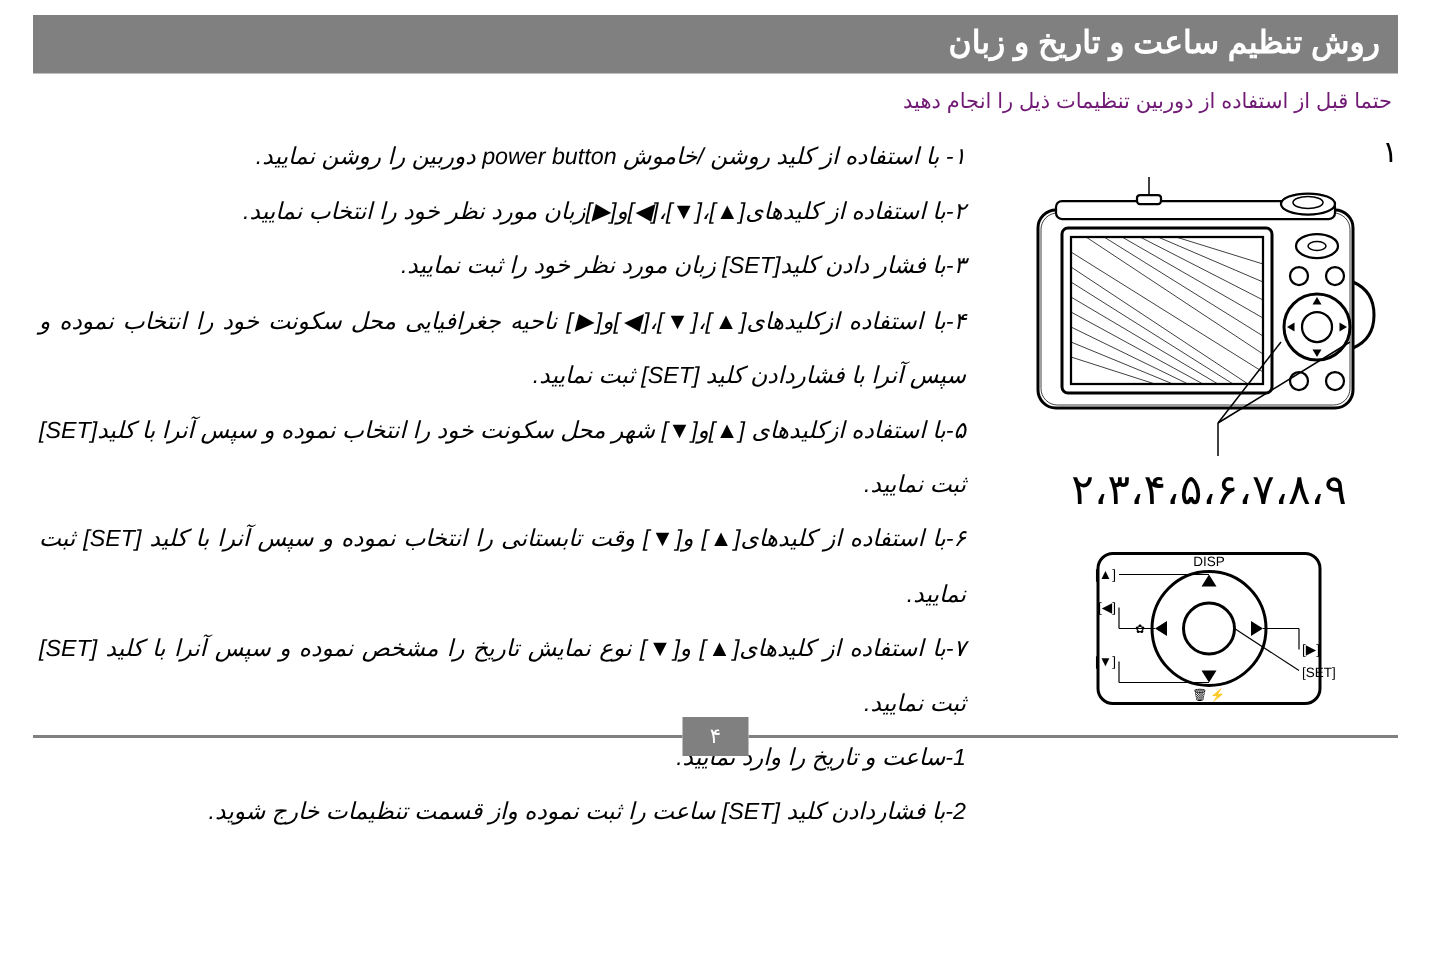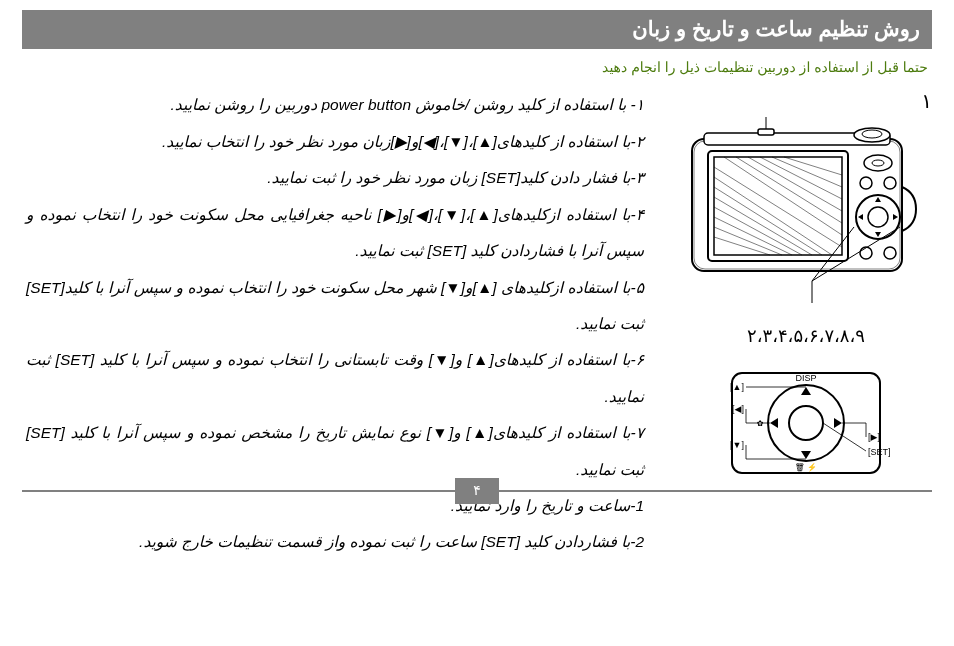--- a/index.html
+++ b/index.html
@@ -22,21 +22,21 @@
     background: #808080;
     color: #fff;
     font-size: 21px;
     font-weight: bold;
     padding: 4px 12px 6px 12px;
     line-height: 1.4;
   }
   .intro {
     font-size: 14px;
     margin: 10px 4px 8px 0;
-    color: #4d7c0f;
+    color: #701a75;
   }
   .content {
     display: flex;
     flex-direction: row;
     gap: 8px;
     align-items: flex-start;
     padding-top: 4px;
   }
   .figure-col {
     width: 252px;
@@ -55,22 +55,22 @@
     line-height: 2.35;
     color: #000;
     text-align: justify;
   }
   .camera-callout-top {
     font-size: 20px;
     margin: 2px 0 0 86px;
     align-self: flex-start;
   }
   .camera-callout-bottom {
-    font-size: 18px;
-    margin: 22px 0 0 0;
+    font-size: 28px;
+    margin: 6px 0 0 0;
   }
   .camera-illus { margin-top: 4px; }
   .dial-illus { margin-top: 20px; }
   .footer {
     position: absolute;
     left: 22px; right: 22px; bottom: 8px;
     display: flex;
     align-items: center;
   }
   .footer .line { flex: 1; height: 2px; background: #808080; }

